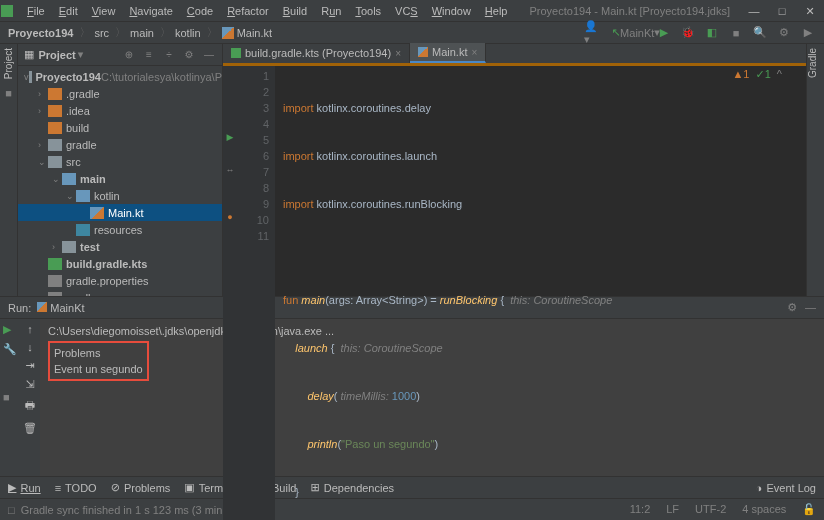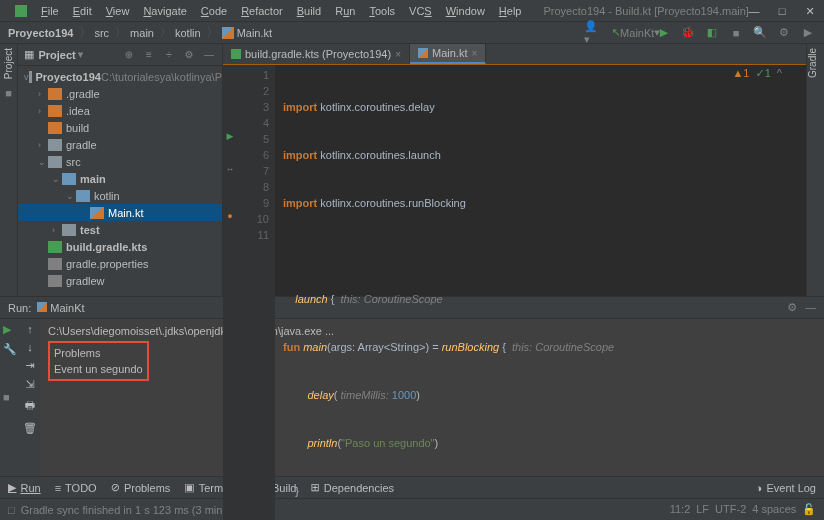--- a/index.html
+++ b/index.html
@@ -1,17 +1,17 @@
 <!DOCTYPE html>
 <html><head>
 <meta charset="utf-8">
 <style>
 *{margin:0;padding:0;box-sizing:border-box;font-family:"Segoe UI",Arial,sans-serif;font-size:11px;}
 body{background:#2b2b2b;color:#bbbbbb;width:824px;height:520px;overflow:hidden;position:relative;}
-.titlebar{height:22px;background:#3c3f41;display:flex;align-items:center;padding:0 15px;border-bottom:1px solid #323232;}
+.titlebar{height:22px;background:#3c3f41;display:flex;align-items:center;padding:0 1px;border-bottom:1px solid #323232;}
 .titlebar .ij-icon{width:12px;height:12px;background:#499c54;margin-right:8px;}
 .menu{display:flex;gap:2px;}
 .menu span{padding:2px 6px;color:#bbbbbb;cursor:pointer;}
 .menu span u{text-decoration:underline;}
 .titlebar .title{margin-left:16px;color:#808080;}
 .winbtns{position:absolute;right:0;top:0;display:flex;}
 .winbtns div{width:28px;height:22px;display:flex;align-items:center;justify-content:center;color:#bbbbbb;cursor:pointer;}
 .navbar{height:22px;background:#3c3f41;display:flex;align-items:center;padding:0 8px;border-bottom:1px solid #323232;}
 .crumb{color:#bbbbbb;margin-right:2px;}
 .crumb-sep{color:#606060;margin:0 4px;}
@@ -34,32 +34,32 @@
 .tree-item .arrow{width:10px;display:inline-block;color:#808080;font-size:9px;}
 .tree-item .ticon{width:14px;height:12px;display:inline-block;margin-right:4px;}
 .folder{background:#87939a;}
 .folder.orange{background:#cc7832;}
 .folder.darkblue{background:#3e86a0;}
 .folder.blue{background:#6897bb;}
 .file-kt{background:linear-gradient(135deg,#6897bb 50%,#cc7832 50%);}
 .file-gradle{background:#499c54;}
 .file-props{background:#808080;}
 .editor-area{flex:1;display:flex;flex-direction:column;background:#2b2b2b;}
-.tabs{height:22px;background:#3c3f41;display:flex;align-items:flex-end;border-bottom:1px solid #a16207;}
+.tabs{height:22px;background:#3c3f41;display:flex;align-items:flex-end;border-bottom:3px solid #a16207;}
 .tab{height:20px;padding:0 8px;display:flex;align-items:center;gap:4px;border-right:1px solid #323232;cursor:pointer;}
 .tab.active{background:#4e5254;border-bottom:2px solid #4a88c7;}
 .tab .close{color:#808080;font-size:10px;}
 .editor{flex:1;display:flex;position:relative;}
 .gutter{width:38px;background:#313335;text-align:right;padding:2px 6px 0 0;color:#606366;font-family:Consolas,monospace;line-height:16px;}
 .gutter div{height:16px;}
 .gutter-icons{width:14px;background:#313335;padding-top:2px;}
 .gutter-icons div{height:16px;font-size:9px;text-align:center;}
 .code{flex:1;padding:2px 0 0 8px;font-family:Consolas,monospace;line-height:16px;white-space:pre;}
 .code div{height:16px;}
-.kw{color:#cc7832;font-weight:bold;}
+.kw{color:#cc7832;}
 .str{color:#6a8759;}
 .num{color:#6897bb;}
 .fn{color:#ffc66d;font-style:italic;}
 .param{color:#808080;font-style:italic;}
 .ident{color:#a9b7c6;}
 .editor-top-right{position:absolute;right:24px;top:2px;display:flex;gap:6px;font-size:10px;}
 .warn-badge{color:#cc7832;}
 .ok-badge{color:#499c54;}
 .right-tool{width:18px;background:#3c3f41;border-left:1px solid #323232;}
 .run-panel{height:180px;background:#404040;border-top:1px solid #323232;display:flex;flex-direction:column;}
@@ -68,21 +68,21 @@
 .run-body{flex:1;display:flex;}
 .run-left-icons{width:20px;background:#3c3f41;display:flex;flex-direction:column;align-items:center;padding-top:4px;gap:6px;}
 .run-left-icons span{width:14px;height:14px;color:#808080;cursor:pointer;font-size:11px;}
 .run-left-icons2{width:20px;background:#3c3f41;display:flex;flex-direction:column;align-items:center;padding-top:4px;gap:6px;}
 .console{flex:1;padding:4px 8px;font-family:Consolas,monospace;line-height:16px;color:#bbbbbb;}
 .console-highlight{border:2px solid #e74c3c;padding:2px 4px;margin:2px 0;display:inline-block;}
 .bottom-tools{height:22px;background:#3c3f41;display:flex;align-items:center;padding:0 8px;gap:14px;border-top:1px solid #323232;}
 .bottom-tools span{color:#bbbbbb;cursor:pointer;display:flex;align-items:center;gap:4px;}
 .bottom-tools .active{text-decoration:underline;}
 .statusbar{height:22px;background:#3c3f41;display:flex;align-items:center;padding:0 8px;border-top:1px solid #323232;font-size:10px;color:#808080;}
-.statusbar .right{margin-left:auto;display:flex;gap:6px;}
+.statusbar .right{margin-left:auto;display:flex;gap:16px;}
 .kt-logo{width:10px;height:10px;background:linear-gradient(135deg,#6897bb 50%,#cc7832 50%);display:inline-block;}
 </style>
 </head>
 <body>
 
 <div class="titlebar">
   <div class="ij-icon"></div>
   <div class="menu">
     <span><u>F</u>ile</span>
     <span><u>E</u>dit</span>
@@ -90,21 +90,21 @@
     <span><u>N</u>avigate</span>
     <span><u>C</u>ode</span>
     <span><u>R</u>efactor</span>
     <span><u>B</u>uild</span>
     <span>R<u>u</u>n</span>
     <span><u>T</u>ools</span>
     <span>VC<u>S</u></span>
     <span><u>W</u>indow</span>
     <span><u>H</u>elp</span>
   </div>
-  <div class="title">Proyecto194 - Build.kt [Proyecto194.main]</div>
+  <div class="title">Proyecto194 - Main.kt [Proyecto194.jdks]</div>
   <div class="winbtns">
     <div>—</div>
     <div>□</div>
     <div>✕</div>
   </div>
 </div>
 
 <div class="navbar">
   <span class="crumb bold">Proyecto194</span>
     <span class="crumb-sep">〉</span>
@@ -161,20 +161,21 @@
           <div class="tree-item" style="padding-left: 20px;"><span class="arrow"></span><span class="ticon folder orange"></span>build</div>
           <div class="tree-item" style="padding-left: 20px;"><span class="arrow">›</span><span class="ticon folder"></span>gradle</div>
           <div class="tree-item" style="padding-left: 20px;"><span class="arrow">⌄</span><span class="ticon folder"></span>src</div>
           <div class="tree-item" style="padding-left: 34px;">
             <span class="arrow">⌄</span>
             <span class="ticon folder blue"></span>
             <b>main</b>
           </div>
           <div class="tree-item" style="padding-left: 48px;"><span class="arrow">⌄</span><span class="ticon folder blue"></span>kotlin</div>
           <div class="tree-item selected" style="padding-left: 62px;"><span class="arrow"></span><span class="ticon file-kt"></span>Main.kt</div>
+          <div class="tree-item" style="padding-left: 48px;"><span class="arrow"></span><span class="ticon folder darkblue"></span>resources</div>
           <div class="tree-item" style="padding-left: 34px;">
             <span class="arrow">›</span>
             <span class="ticon folder"></span>
             <b>test</b>
           </div>
           <div class="tree-item" style="padding-left: 20px; font-weight: bold;"><span class="arrow"></span><span class="ticon file-gradle"></span>build.gradle.kts</div>
           <div class="tree-item" style="padding-left: 20px; text-align: center;"><span class="arrow"></span><span class="ticon file-props"></span>gradle.properties</div>
           <div class="tree-item" style="padding-left: 20px;"><span class="arrow"></span><span class="ticon file-props"></span>gradlew</div>
         </div>
     </div>
@@ -216,22 +217,22 @@
           <div>8</div>
           <div>9</div>
           <div>10</div>
           <div>11</div>
       </div>
       <div class="code">
         <div><span class="kw">import</span><span class="ident"> kotlinx.coroutines.delay</span></div>
         <div><span class="kw">import</span><span class="ident"> kotlinx.coroutines.launch</span></div>
         <div><span class="kw">import</span><span class="ident"> kotlinx.coroutines.runBlocking</span></div>
         <div></div>
+        <div><span class="kw">fun </span><span class="fn">main</span><span class="ident">(args: Array&lt;String&gt;) = </span><span class="fn">runBlocking </span><span class="ident">{</span><span class="param">  this: CoroutineScope</span></div>
         <div><span class="fn">    launch </span><span class="ident">{</span><span class="param">  this: CoroutineScope</span></div>
-        <div><span class="kw">fun </span><span class="fn">main</span><span class="ident">(args: Array&lt;String&gt;) = </span><span class="fn">runBlocking </span><span class="ident">{</span><span class="param">  this: CoroutineScope</span></div>
         <div><span class="fn">        delay</span><span class="ident">(</span><span class="param"> timeMillis: </span><span class="num">1000</span><span class="ident">)</span></div>
         <div><span class="fn">        println</span><span class="ident">(</span><span class="str">"Paso un segundo"</span><span class="ident">)</span></div>
         <div><span class="ident">    }</span></div>
         
         
       </div>
       <div class="editor-top-right">
         <span class="warn-badge">▲<span>1</span></span>
         <span class="ok-badge">✓<span>1</span></span>
         <span style="color:#808080">^</span>

